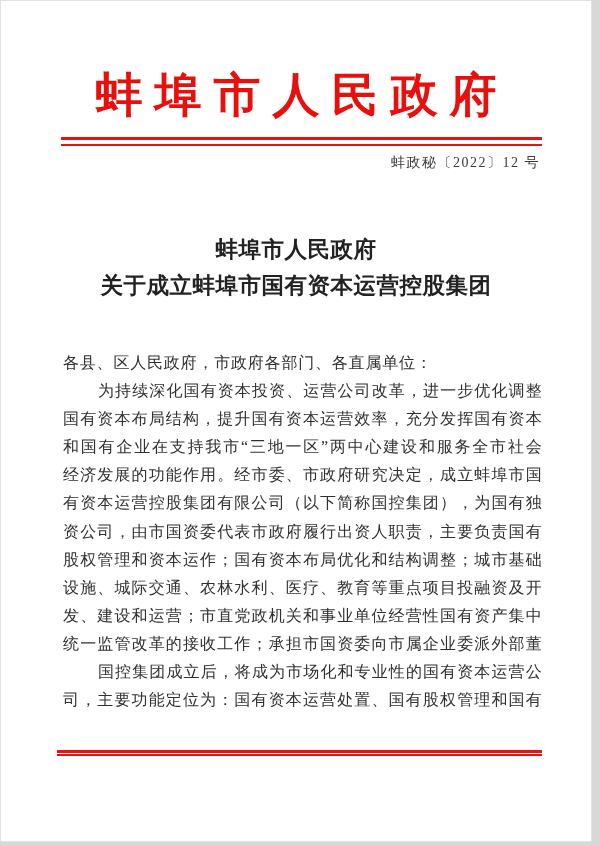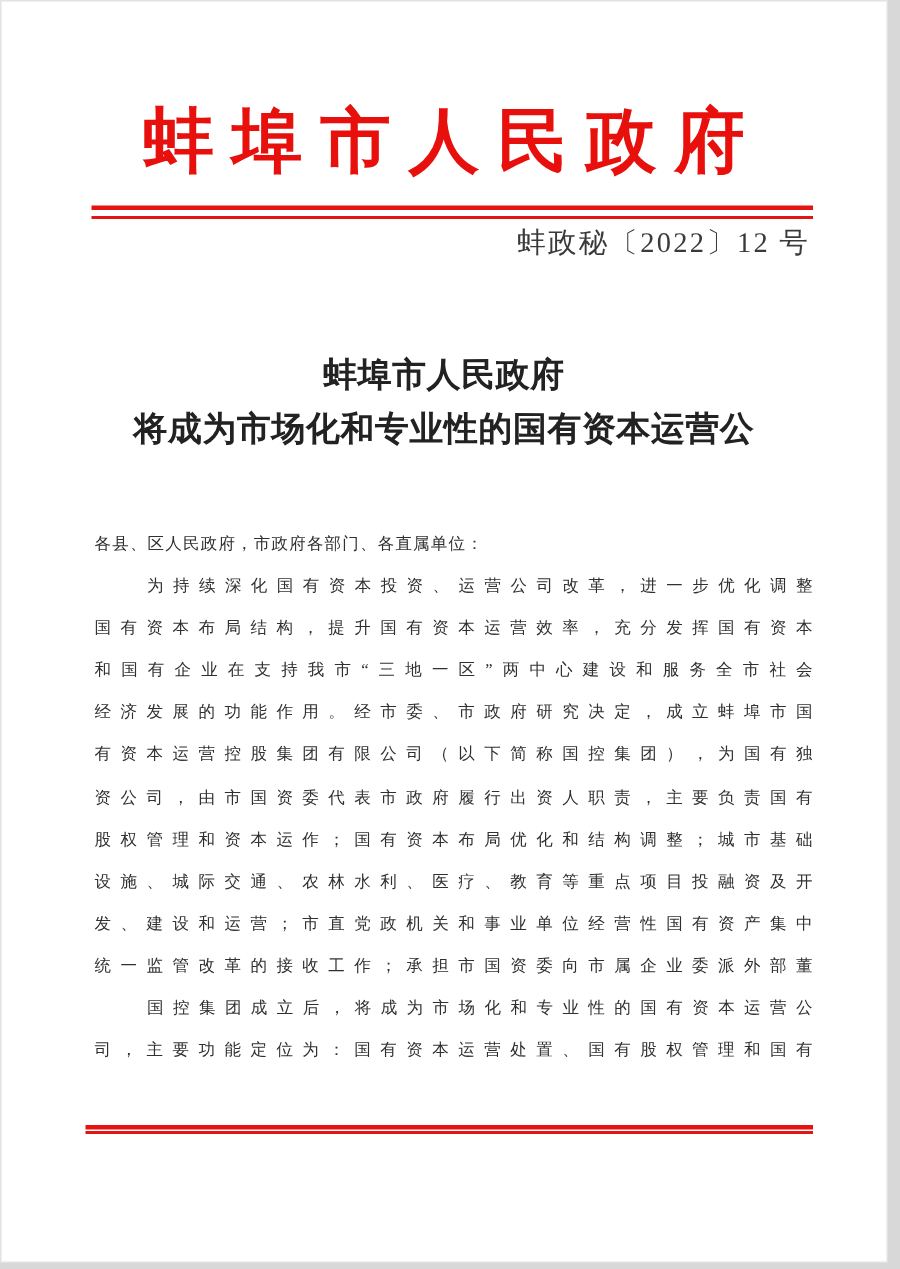--- a/index.html
+++ b/index.html
@@ -47,41 +47,41 @@
     position: absolute;
     top: 136px; left: 60px;
     width: 481px;
   }
   .head-rule .thick { height: 3px; background: var(--rule-red); }
   .head-rule .gap { height: 4px; }
   .head-rule .thin { height: 2px; background: var(--rule-red); }
   .doc-number {
     position: absolute;
     top: 151px; right: 51px;
-    font-size: 19px;
+    font-size: 14px;
     line-height: 22px;
     color: #3a3a3a;
     letter-spacing: 1.5px;
     white-space: nowrap;
   }
   .doc-title {
     position: absolute;
     top: 231px; left: 0; right: 0;
     text-align: center;
     font-size: 22.5px;
     line-height: 35.5px;
     font-weight: bold;
     color: var(--title-dark);
     letter-spacing: 0.5px;
   }
   .body-text {
     position: absolute;
     top: 348px; left: 62px;
     width: 479px;
-    font-size: 11px;
+    font-size: 16px;
     color: var(--text-dark);
   }
   .ln {
     height: 28.1px;
     line-height: 28.1px;
     overflow: hidden;
     white-space: nowrap;
     text-align: justify;
     text-align-last: justify;
     letter-spacing: 0.3px;
@@ -112,21 +112,21 @@
     <div class="head-rule">
       <div class="thick"></div>
       <div class="gap"></div>
       <div class="thin"></div>
     </div>
 
     <div class="doc-number">蚌政秘〔2022〕12 号</div>
 
     <div class="doc-title">
       <div>蚌埠市人民政府</div>
-      <div>将成为市场化和专业性的国有资本运营公</div>
+      <div>关于成立蚌埠市国有资本运营控股集团</div>
     </div>
 
     <div class="body-text">
       <div class="ln left">各县、区人民政府，市政府各部门、各直属单位：</div>
       <div class="ln ind">为持续深化国有资本投资、运营公司改革，进一步优化调整</div>
       <div class="ln">国有资本布局结构，提升国有资本运营效率，充分发挥国有资本</div>
       <div class="ln">和国有企业在支持我市“三地一区”两中心建设和服务全市社会</div>
       <div class="ln">经济发展的功能作用。经市委、市政府研究决定，成立蚌埠市国</div>
       <div class="ln">有资本运营控股集团有限公司（以下简称国控集团），为国有独</div>
       <div class="ln">资公司，由市国资委代表市政府履行出资人职责，主要负责国有</div>

